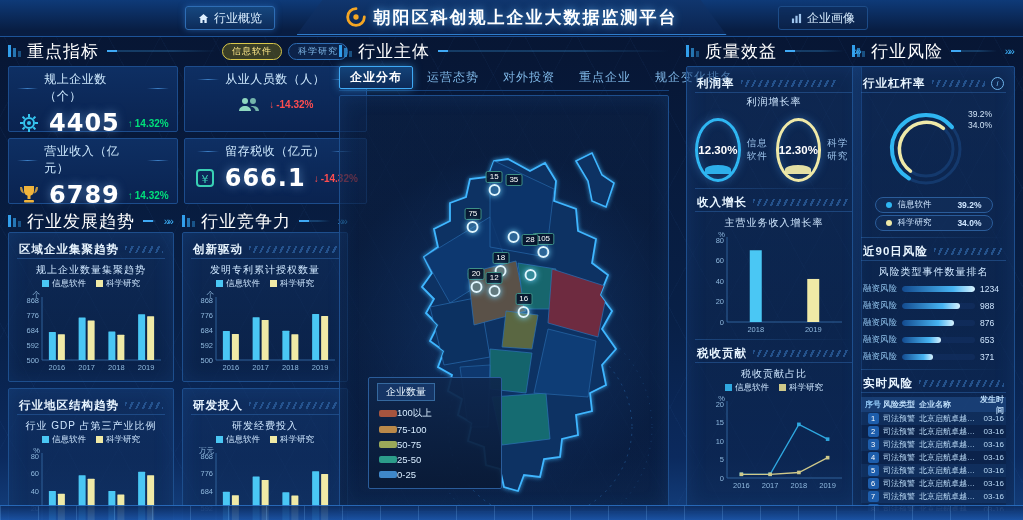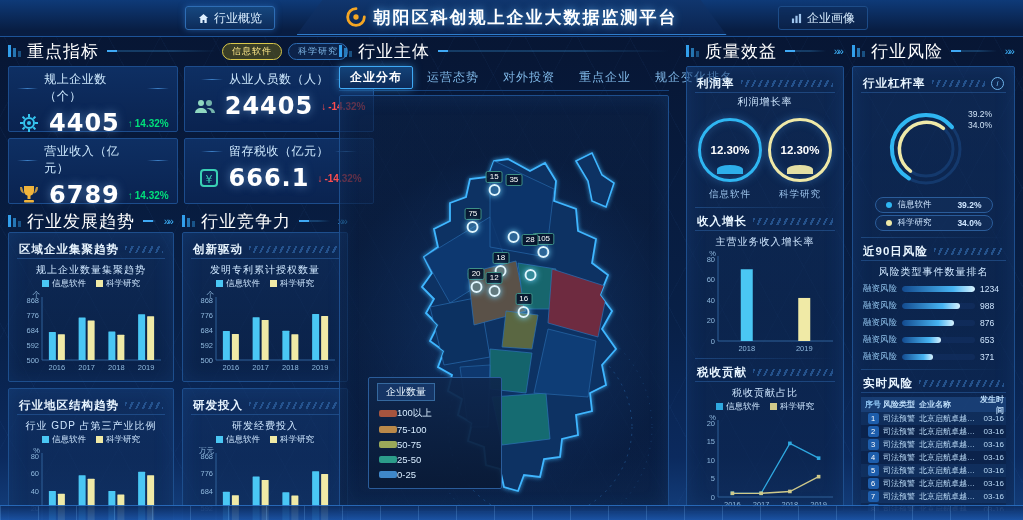--- a/index.html
+++ b/index.html
@@ -29,21 +29,21 @@
        padding:0 12px;font-size:12px;color:#d9eeff;cursor:pointer;
        background:linear-gradient(180deg,#16477f,#0d2c5a);
        border:1px solid #2e6db4;border-radius:3px;box-shadow:0 0 6px rgba(50,130,220,.5);}
   .navbtn.left{left:185px;}
   .navbtn.right{right:155px;background:rgba(14,40,80,.4);box-shadow:none;border-color:#1d4c88;}
 
   
   .col{position:absolute;top:40px;display:flex;flex-direction:column;}
   #col-left {left:8px;width:340px;height:472px;}
   #col-mid  {left:339px;width:330px;height:472px;}
-  #col-q    {left:686px;width:158px;height:472px;}
+  #col-q    {left:686px;width:176px;height:472px;}
   #col-r    {left:852px;width:163px;height:472px;}
 
   
   .sechdr{display:flex;align-items:center;gap:6px;height:22px;flex:none;}
   .tbars{display:flex;gap:2px;align-items:flex-end;height:12px;}
   .tbars i{width:3px;background:#35a7f5;display:block;}
   .tbars i:nth-child(1){height:12px;opacity:.95}
   .tbars i:nth-child(2){height:9px;opacity:.65}
   .tbars i:nth-child(3){height:6px;opacity:.4}
   .sechdr .st{font-size:17px;font-weight:normal;color:#fff;letter-spacing:1px;white-space:nowrap;}
@@ -128,21 +128,21 @@
   #map-legend .mlt{display:inline-block;margin:5px 0 4px 8px;font-size:10px;color:#eaf6ff;
        border:1px solid #35699f;padding:1px 8px;background:rgba(30,70,130,.5);}
   .mlrow{display:flex;align-items:center;padding:2px 10px;}
   .mlsw{width:18px;height:7px;border-radius:2px;flex:none;}
   .mllb{font-size:9.5px;color:#d7ecff;}
 
   
   .tallpanel{flex:1;margin-top:4px;padding:5px 8px;display:flex;flex-direction:column;overflow:hidden;}
   .sect{display:flex;flex-direction:column;align-items:stretch;}
   .rings{display:flex;justify-content:space-around;margin:8px 0 2px;}
-  .ringbox{display:flex;flex-direction:column;align-items:center;gap:6px;text-align:center;}
+  .ringbox{display:flex;flex-direction:row;align-items:center;gap:6px;}
   .ring{width:58px;height:58px;border-radius:50%;border:3px solid #29b6f6;position:relative;
        display:flex;align-items:center;justify-content:center;
        box-shadow:0 0 10px rgba(80,170,255,.35), inset 0 0 10px rgba(80,170,255,.25);}
   .ring .rv{font-size:11.5px;font-weight:bold;color:#fff;z-index:2;}
   .mound{position:absolute;bottom:5px;left:50%;transform:translateX(-50%);width:26px;height:9px;
        border-radius:100% 100% 0 0;opacity:.95;}
   .rlabel{font-size:9.5px;color:#9fc6ee;letter-spacing:1px;}
   .gwrap{display:flex;flex-direction:column;align-items:center;}
   .pill{display:flex;align-items:center;gap:6px;border:1px solid #2a5c9a;border-radius:9px;
        background:rgba(20,50,95,.55);padding:1px 10px;margin:2px auto;width:96px;}
@@ -230,21 +230,20 @@
         <div class="lbl">从业人员数（人）</div>
         <div class="vrow">
           <svg class="cicon" viewBox="0 0 24 24">
               <g fill="#8fd8c0">
                 <circle cx="8" cy="9" r="3"></circle>
                 <circle cx="16" cy="9" r="3" opacity=".8"></circle>
                 <path d="M2 19c0-3 2.7-5 6-5s6 2 6 5z"></path>
                 <path d="M13.5 14.4c2.9.3 5 2.2 5 4.6h3.5c0-3-2.7-5-6-5-.9 0-1.7.1-2.5.4z" opacity=".8"></path>
               </g>
             </svg>
-          <span class="bignum">24405</span>
           <span class="delta down">
               <span>↓</span>
               <span>-14.32%</span>
             </span>
         </div>
       </div>
       <div class="card">
         <div class="lbl">营业收入（亿元）</div>
         <div class="vrow">
           <svg class="cicon" viewBox="0 0 24 24">

